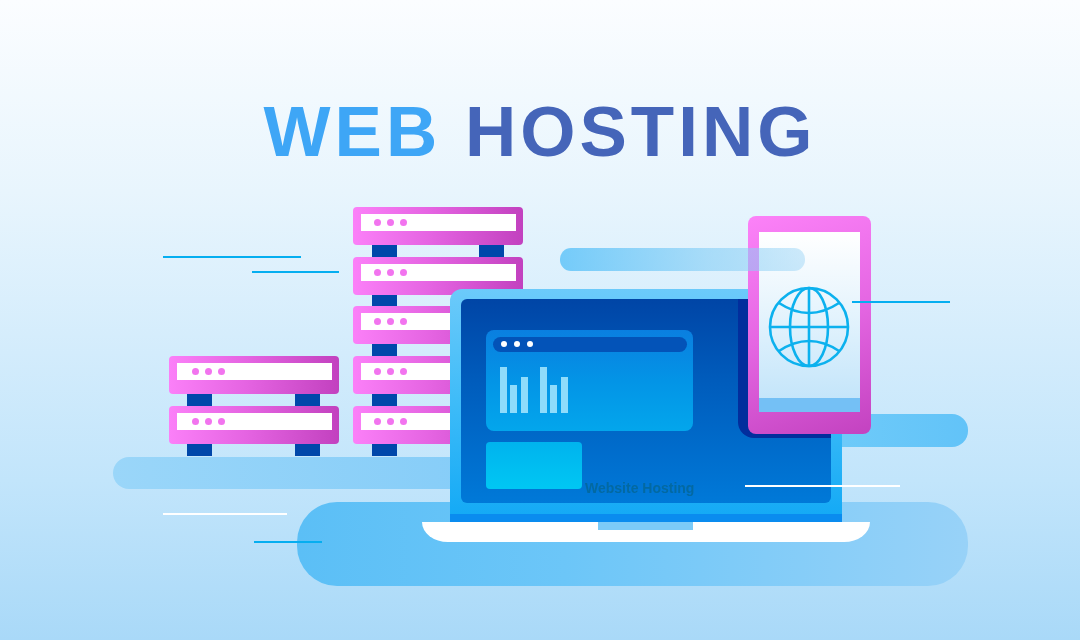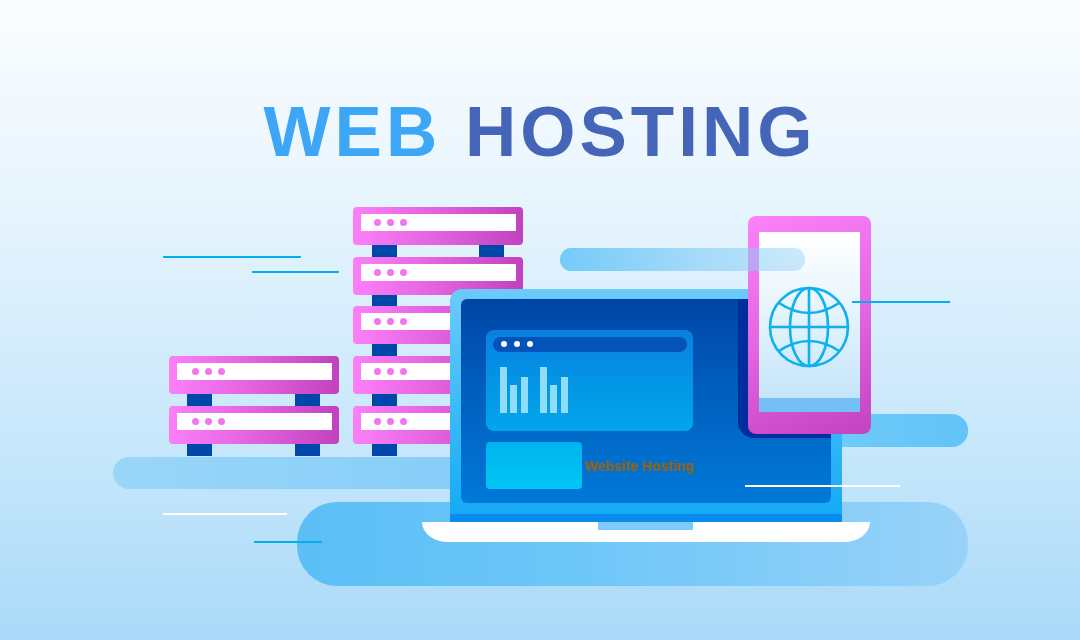--- a/index.html
+++ b/index.html
@@ -56,21 +56,21 @@
       background: linear-gradient(180deg, #0045a6 0%, #005cbc 40%, #0079d8 100%); z-index: 6; }
     .dark-panel { left: 738px; top: 299px; width: 93px; height: 139px; border-radius: 0 6px 0 16px;
       background: #022e9d; z-index: 7; }
     .browser { left: 486px; top: 330px; width: 207px; height: 101px; border-radius: 8px;
       background: linear-gradient(180deg, #0a7fe0 0%, #0394e6 50%, #03a6ec 100%); z-index: 7; }
     .browser-bar { left: 493px; top: 337px; width: 194px; height: 15px; border-radius: 8px; background: #0353b8; z-index: 8; }
     .browser-dot { top: 341px; width: 6px; height: 6px; border-radius: 50%; background: #ffffff; z-index: 9; }
     .chart-bar { bottom: 227px; width: 7px; background: #8fdcfb; z-index: 8; }
     .content-card { left: 486px; top: 442px; width: 96px; height: 47px; border-radius: 4px;
       background: linear-gradient(180deg, #00b3ee 0%, #00c7f3 100%); z-index: 7; }
-    .content-label { left: 585px; top: 459px; font-size: 14px; line-height: 14px; font-weight: bold; color: #a16207;
+    .content-label { left: 585px; top: 481px; font-size: 14px; line-height: 14px; font-weight: bold; color: #0369a1;
       white-space: nowrap; z-index: 8; }
     .screen-line { left: 745px; top: 485px; width: 155px; height: 2px; background: #ffffff; z-index: 9; }
     .laptop-base { left: 422px; top: 522px; width: 448px; height: 20px; background: #ffffff;
       border-radius: 0 0 26px 26px / 0 0 20px 20px; z-index: 5; }
     .laptop-notch { left: 598px; top: 522px; width: 95px; height: 8px; background: #7ccbf8; z-index: 6; }
 
     
     .phone { left: 748px; top: 216px; width: 123px; height: 218px; border-radius: 8px;
       background: linear-gradient(160deg, #fc82f8 0%, #e466e2 50%, #c342c0 100%); z-index: 10; }
     .phone-screen { left: 759px; top: 232px; width: 101px; height: 180px;

